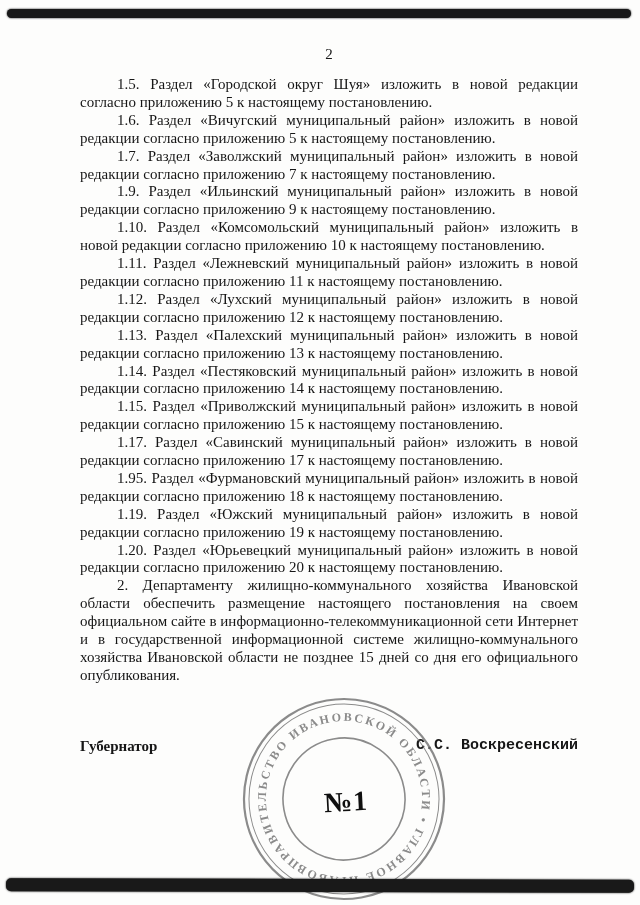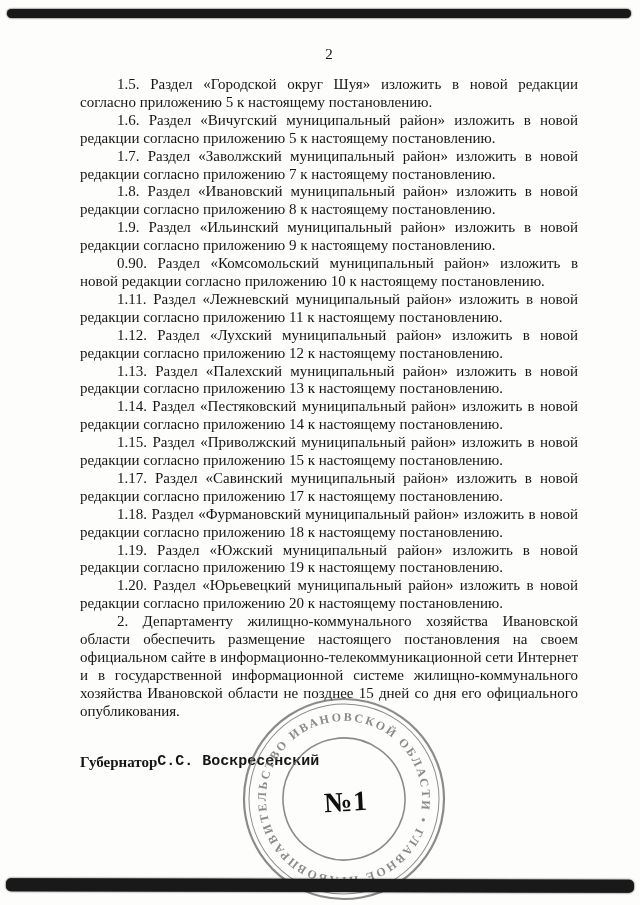--- a/index.html
+++ b/index.html
@@ -30,22 +30,23 @@
   }
   .para{
     margin:0;
     font-size:15px;
     line-height:17.9px;
     text-align:justify;
     text-indent:37px;
   }
   .signature{
     display:flex;
+    justify-content:space-between;
     align-items:flex-end;
-    margin-top:32px;
+    margin-top:52px;
     font-weight:bold;
     font-size:15px;
     line-height:18px;
   }
   .sig-right{white-space:nowrap;font-family:Liberation Mono, monospace;}
   .stamp{
     position:absolute;
     left:238px;top:693px;
     width:212px;height:212px;
     opacity:.8;
@@ -68,30 +69,29 @@
 
   <div class="scan-bar top"></div>
 
   <div class="content">
     <p class="page-number">2</p>
 
     <div>
         <p class="para">1.5. Раздел «Городской округ Шуя» изложить в новой редакции согласно приложению 5 к настоящему постановлению.</p>
         <p class="para">1.6. Раздел «Вичугский муниципальный район» изложить в новой редакции согласно приложению 5 к настоящему постановлению.</p>
         <p class="para">1.7. Раздел «Заволжский муниципальный район» изложить в новой редакции согласно приложению 7 к настоящему постановлению.</p>
-        <p class="para">1.8. Раздел «Ивановский муниципальный район» изложить в новой редакции согласно приложению 8 к настоящему постановлению.</p>
         <p class="para">1.9. Раздел «Ильинский муниципальный район» изложить в новой редакции согласно приложению 9 к настоящему постановлению.</p>
-        <p class="para">0.90. Раздел «Комсомольский муниципальный район» изложить в новой редакции согласно приложению 10 к настоящему постановлению.</p>
+        <p class="para">1.10. Раздел «Комсомольский муниципальный район» изложить в новой редакции согласно приложению 10 к настоящему постановлению.</p>
         <p class="para">1.11. Раздел «Лежневский муниципальный район» изложить в новой редакции согласно приложению 11 к настоящему постановлению.</p>
         <p class="para">1.12. Раздел «Лухский муниципальный район» изложить в новой редакции согласно приложению 12 к настоящему постановлению.</p>
         <p class="para">1.13. Раздел «Палехский муниципальный район» изложить в новой редакции согласно приложению 13 к настоящему постановлению.</p>
         <p class="para">1.14. Раздел «Пестяковский муниципальный район» изложить в новой редакции согласно приложению 14 к настоящему постановлению.</p>
         <p class="para">1.15. Раздел «Приволжский муниципальный район» изложить в новой редакции согласно приложению 15 к настоящему постановлению.</p>
         <p class="para">1.17. Раздел «Савинский муниципальный район» изложить в новой редакции согласно приложению 17 к настоящему постановлению.</p>
-        <p class="para">1.18. Раздел «Фурмановский муниципальный район» изложить в новой редакции согласно приложению 18 к настоящему постановлению.</p>
+        <p class="para">1.95. Раздел «Фурмановский муниципальный район» изложить в новой редакции согласно приложению 18 к настоящему постановлению.</p>
         <p class="para">1.19. Раздел «Южский муниципальный район» изложить в новой редакции согласно приложению 19 к настоящему постановлению.</p>
         <p class="para">1.20. Раздел «Юрьевецкий муниципальный район» изложить в новой редакции согласно приложению 20 к настоящему постановлению.</p>
         <p class="para">2. Департаменту жилищно-коммунального хозяйства Ивановской области обеспечить размещение настоящего постановления на своем официальном сайте в информационно-телекоммуникационной сети Интернет и в государственной информационной системе жилищно-коммунального хозяйства Ивановской области не позднее 15 дней со дня его официального опубликования.</p>
       </div>
 
     <div class="signature">
       <div>
         <div>Губернатор</div>
       </div>
       <div class="sig-right">С.С. Воскресенский</div>

